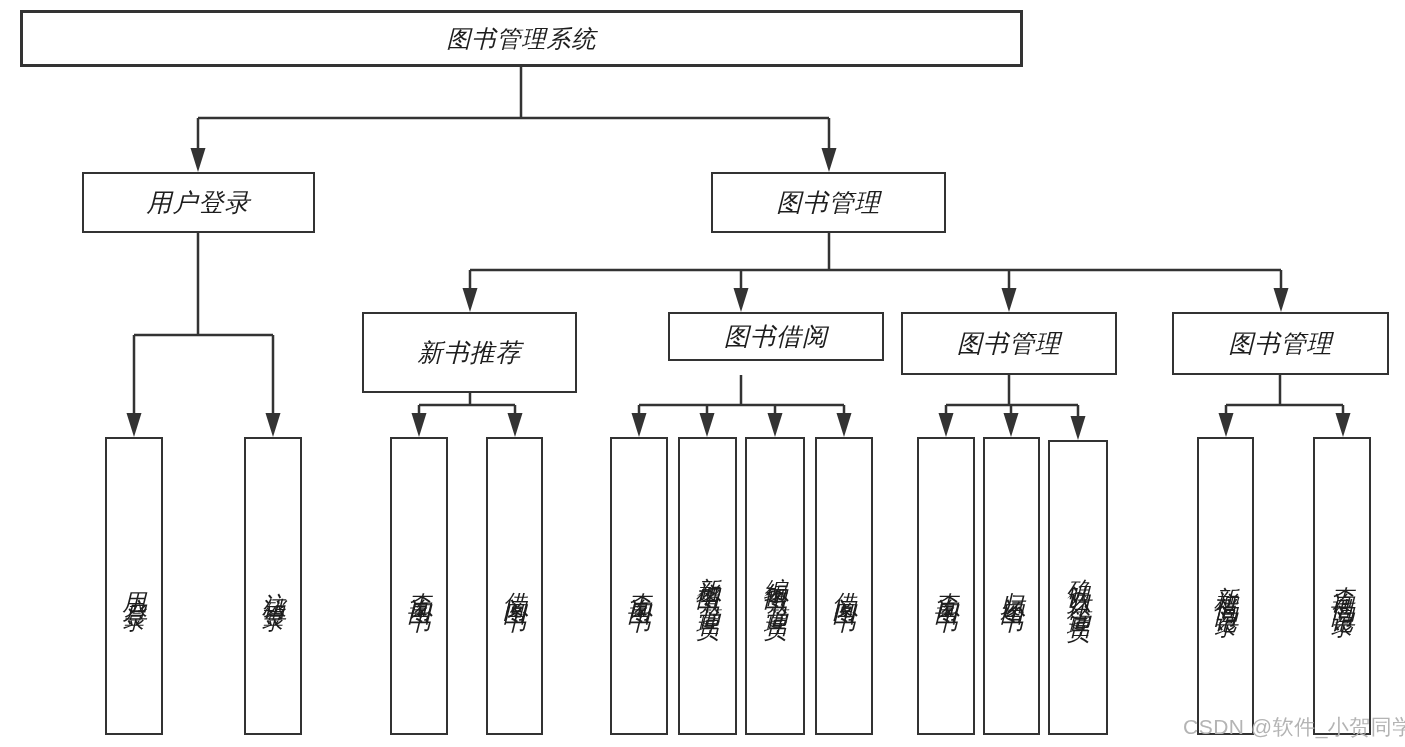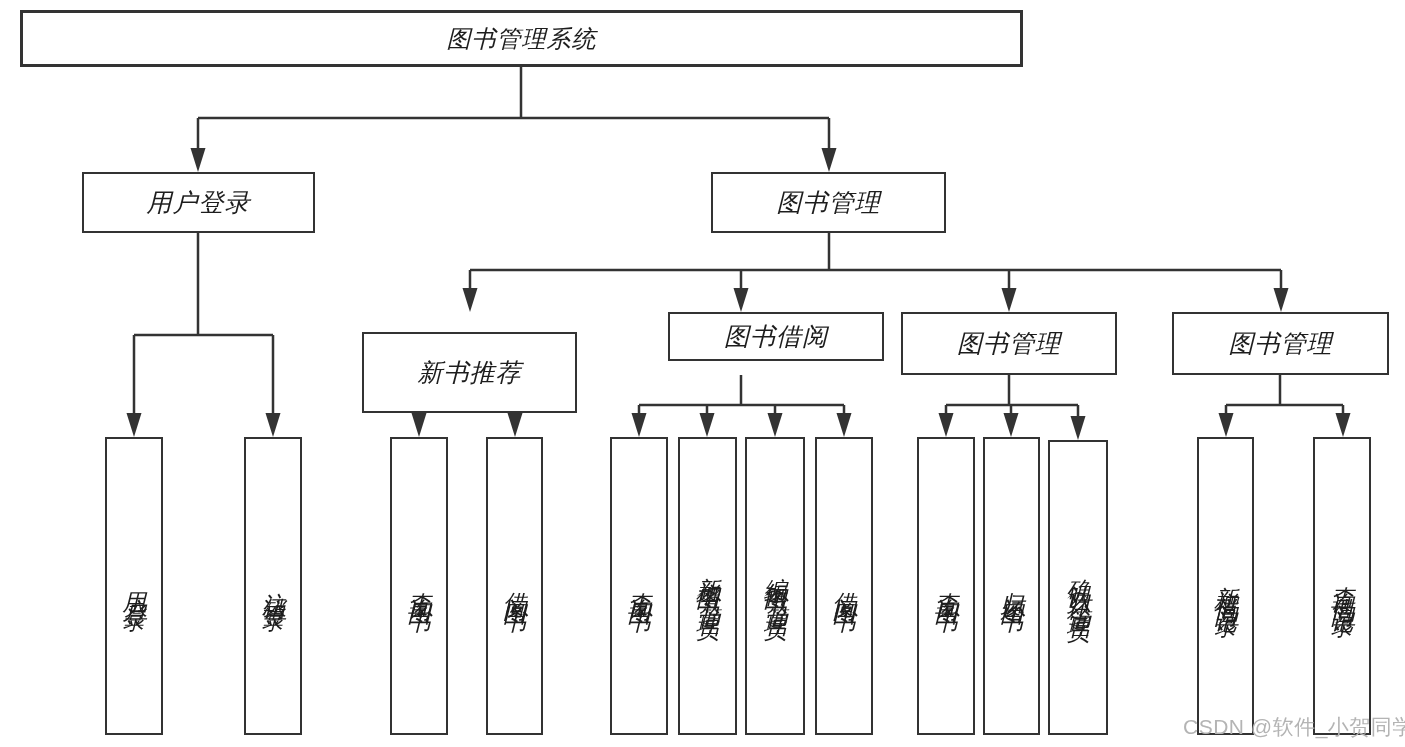--- a/index.html
+++ b/index.html
@@ -134,21 +134,21 @@
       M1078 440 l-7.5 -24 h15 z
       M1226 437 l-7.5 -24 h15 z
       M1343 437 l-7.5 -24 h15 z"></path>
   </svg>
 
   <div class="node h root" style="left:20px; top:10px; width:1003px; height:57px">图书管理系统</div>
 
   <div class="node h" style="left:82px; top:172px; width:233px; height:61px">用户登录</div>
   <div class="node h" style="left:711px; top:172px; width:235px; height:61px">图书管理</div>
 
-  <div class="node h" style="left:362px; top:332px; width:215px; height:81px">新书推荐</div>
+  <div class="node h" style="left:362px; top:312px; width:215px; height:81px">新书推荐</div>
   <div class="node h" style="left:668px; top:312px; width:216px; height:49px">图书借阅</div>
   <div class="node h" style="left:901px; top:312px; width:216px; height:63px">图书管理</div>
   <div class="node h" style="left:1172px; top:312px; width:217px; height:63px">图书管理</div>
 
   <div class="node v" style="left:105px; top:437px; width:58px; height:298px">用户登录</div>
   <div class="node v" style="left:244px; top:437px; width:58px; height:298px">注销登录</div>
 
   <div class="node v" style="left:390px; top:437px; width:58px; height:298px">查询图书</div>
   <div class="node v" style="left:486px; top:437px; width:57px; height:298px">借阅图书</div>
 

